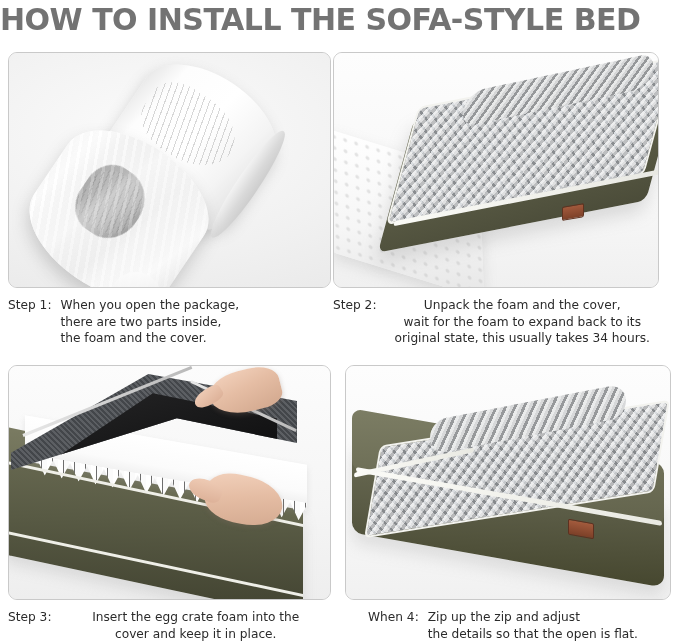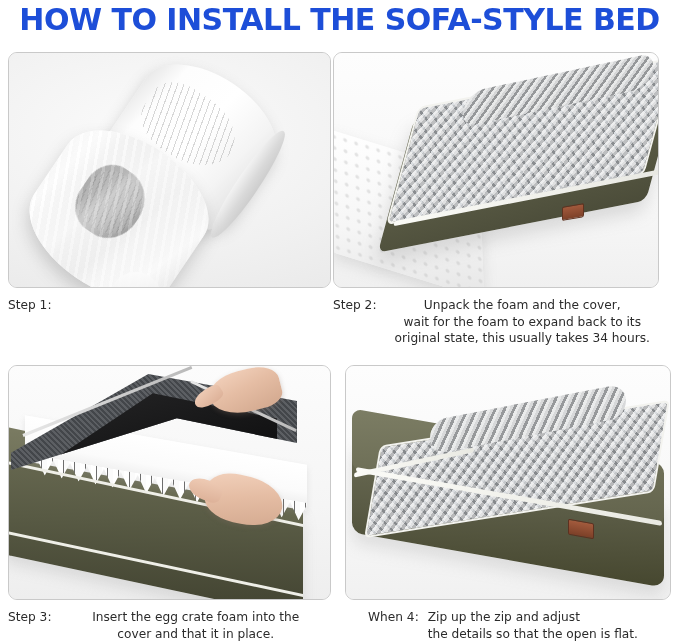--- a/index.html
+++ b/index.html
@@ -15,26 +15,25 @@
     position: relative;
   }
 
   
   .title {
     position: absolute;
     left: 0; top: 0;
     width: 679px;
     height: 44px;
     line-height: 40px;
-    text-align: center;
     font-family: "DejaVu Sans", "Liberation Sans", sans-serif;
     font-weight: bold;
     font-size: 30px;
     letter-spacing: -0.5px;
-    color: #1d4ed8;
+    color: #737373;
     white-space: nowrap;
   }
 
   
   .grid {
     position: absolute;
     left: 0; top: 0;
     width: 679px; height: 616px;
   }
   .cell { position: absolute; }
@@ -424,20 +423,23 @@
         </div>
         <div class="roll roll-front">
           <div class="roll-front-dark"></div>
           <div class="roll-front-plastic"></div>
           <div class="roll-front-tail"></div>
         </div>
       </div>
     </div>
     <div class="caption">
       <div class="step-label">Step 1:</div>
+      <div class="step-text">When you open the package,
+there are two parts inside,
+the foam and the cover.</div>
     </div>
   </div>
 
   <div class="cell cell-2">
     <div class="photo">
       <div class="scene">
         <div class="p2-bg"></div>
         <div class="p2-foam"></div>
         <div class="p2-cover"></div>
         <div class="p2-fur"></div>
@@ -469,21 +471,21 @@
         </div>
         <div class="p3-zip-a"></div>
         <div class="p3-zip-b"></div>
         <div class="hand hand-1"></div>
         <div class="hand hand-2"></div>
       </div>
     </div>
     <div class="caption">
       <div class="step-label">Step 3:</div>
       <div class="step-text">Insert the egg crate foam into the
-cover and that it in place.</div>
+cover and keep it in place.</div>
     </div>
   </div>
 
   <div class="cell cell-4">
     <div class="photo">
       <div class="scene">
         <div class="p4-bg"></div>
         <div class="p4-body"></div>
         <div class="p4-rim"></div>
         <div class="p4-fur"></div>

